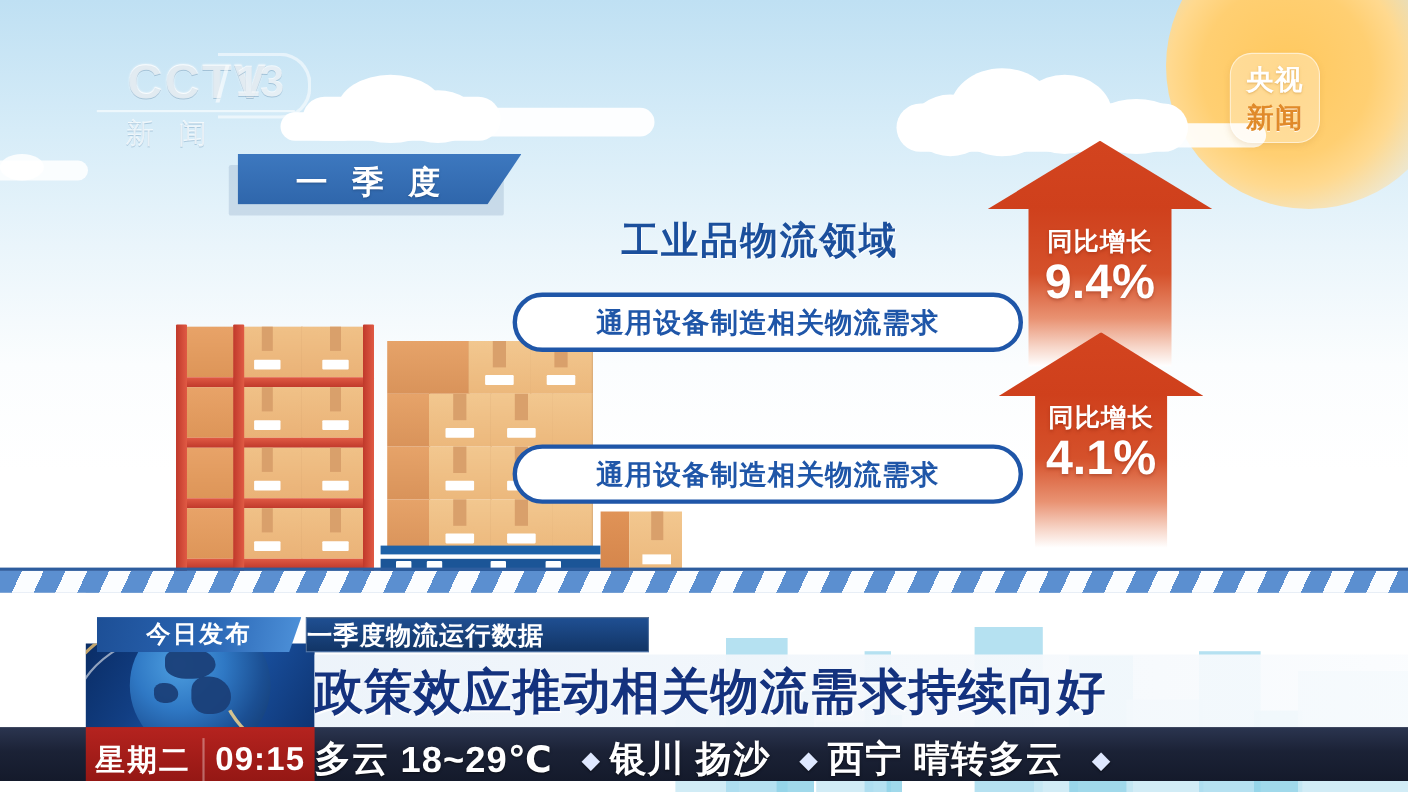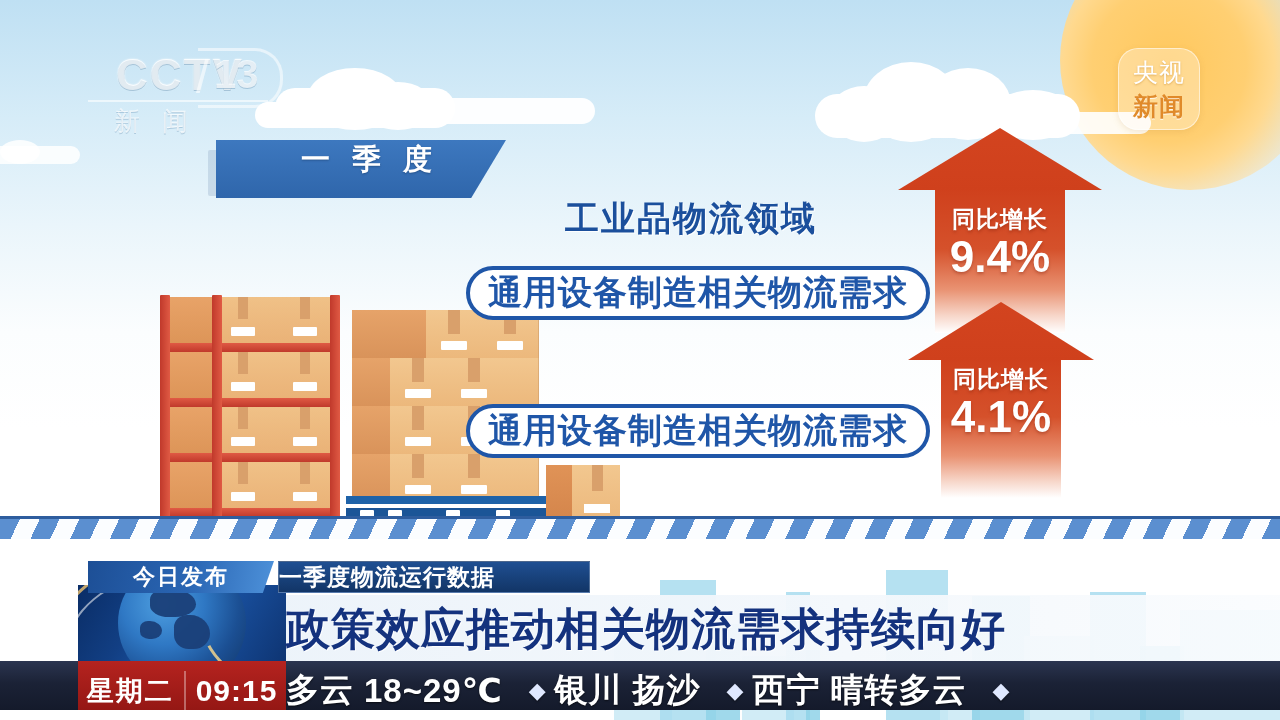--- a/index.html
+++ b/index.html
@@ -51,42 +51,42 @@
             border-left:none;border-radius:0 28px 28px 0;}
   .cctv-line{position:absolute;left:10px;top:48px;width:180px;height:2px;background:rgba(255,255,255,.6);}
   .cctv-cn{position:absolute;left:36px;top:52px;font-size:26px;letter-spacing:22px;color:rgba(255,255,255,.72);
            text-shadow:0 1px 0 rgba(120,160,190,.45);}
 
   
   .app-badge{position:absolute;left:1118px;top:48px;width:80px;height:80px;border-radius:20px;
              background:rgba(255,255,255,.30);border:1px solid rgba(255,255,255,.55);
              box-shadow:0 2px 6px rgba(190,140,60,.18);display:flex;flex-direction:column;
              align-items:center;justify-content:center;gap:1px;}
-  .app-badge .l1{font-size:25px;font-weight:400;color:#fff;letter-spacing:1px;
+  .app-badge .l1{font-size:25px;font-weight:700;color:#fff;letter-spacing:1px;
                  text-shadow:0 1px 2px rgba(200,140,50,.55);}
   .app-badge .l2{font-size:25px;font-weight:700;letter-spacing:1px;color:#e08a2a;
                  text-shadow:0 1px 0 rgba(255,255,255,.85);}
 
   
   .qbanner-shadow{position:absolute;left:208px;top:150px;width:250px;height:46px;background:rgba(150,175,200,.35);
                   border-radius:2px;}
-  .qbanner{position:absolute;left:216px;top:140px;width:258px;height:58px;background:linear-gradient(180deg,#3d78bf,#2f66ab);
-           display:flex;align-items:flex-start;justify-content:center;
-           clip-path:polygon(0 0, 100% 0, 88% 100%, 0 100%);box-shadow:0 2px 3px rgba(40,80,130,.25);padding-left:32px;}
+  .qbanner{position:absolute;left:216px;top:140px;width:258px;height:46px;background:linear-gradient(180deg,#3d78bf,#2f66ab);
+           display:flex;align-items:flex-end;justify-content:center;
+           clip-path:polygon(0 0, 100% 0, 88% 100%, 0 100%);box-shadow:0 2px 3px rgba(40,80,130,.25);}
   .qbanner span{font-size:29px;font-weight:700;color:#fff;letter-spacing:7px;padding-right:14px;
                 text-shadow:0 1px 2px rgba(20,50,90,.45);}
 
   
   .sector-title{position:absolute;left:565px;top:196px;font-size:34px;font-weight:700;color:#1b4f9c;
                 letter-spacing:2px;text-shadow:1px 1px 0 rgba(255,255,255,.9);}
 
   
   .pill{position:absolute;height:54px;border:4px solid #1f56a8;border-radius:30px;background:#fff;
         display:flex;align-items:center;justify-content:center;padding:0 22px;box-sizing:border-box;}
-  .pill span{font-size:34px;font-weight:700;color:#1f56a8;letter-spacing:1px;white-space:nowrap;}
+  .pill span{font-size:25px;font-weight:700;color:#1f56a8;letter-spacing:1px;white-space:nowrap;}
   #pill1{left:466px;top:266px;width:464px;}
   #pill2{left:466px;top:404px;width:464px;}
 
   
   .arrow{position:absolute;}
   .arrow .head{position:absolute;left:0;top:0;width:100%;height:62px;
                background:linear-gradient(180deg,#d3441f,#cf401c);
                clip-path:polygon(50% 0, 100% 100%, 0 100%);}
   .arrow .body{position:absolute;left:18%;width:64%;top:60px;
                background:linear-gradient(180deg,#cf401c 0%,#d5512b 42%,#e99272 70%,#f7d6c9 88%,#ffffff 100%);}

